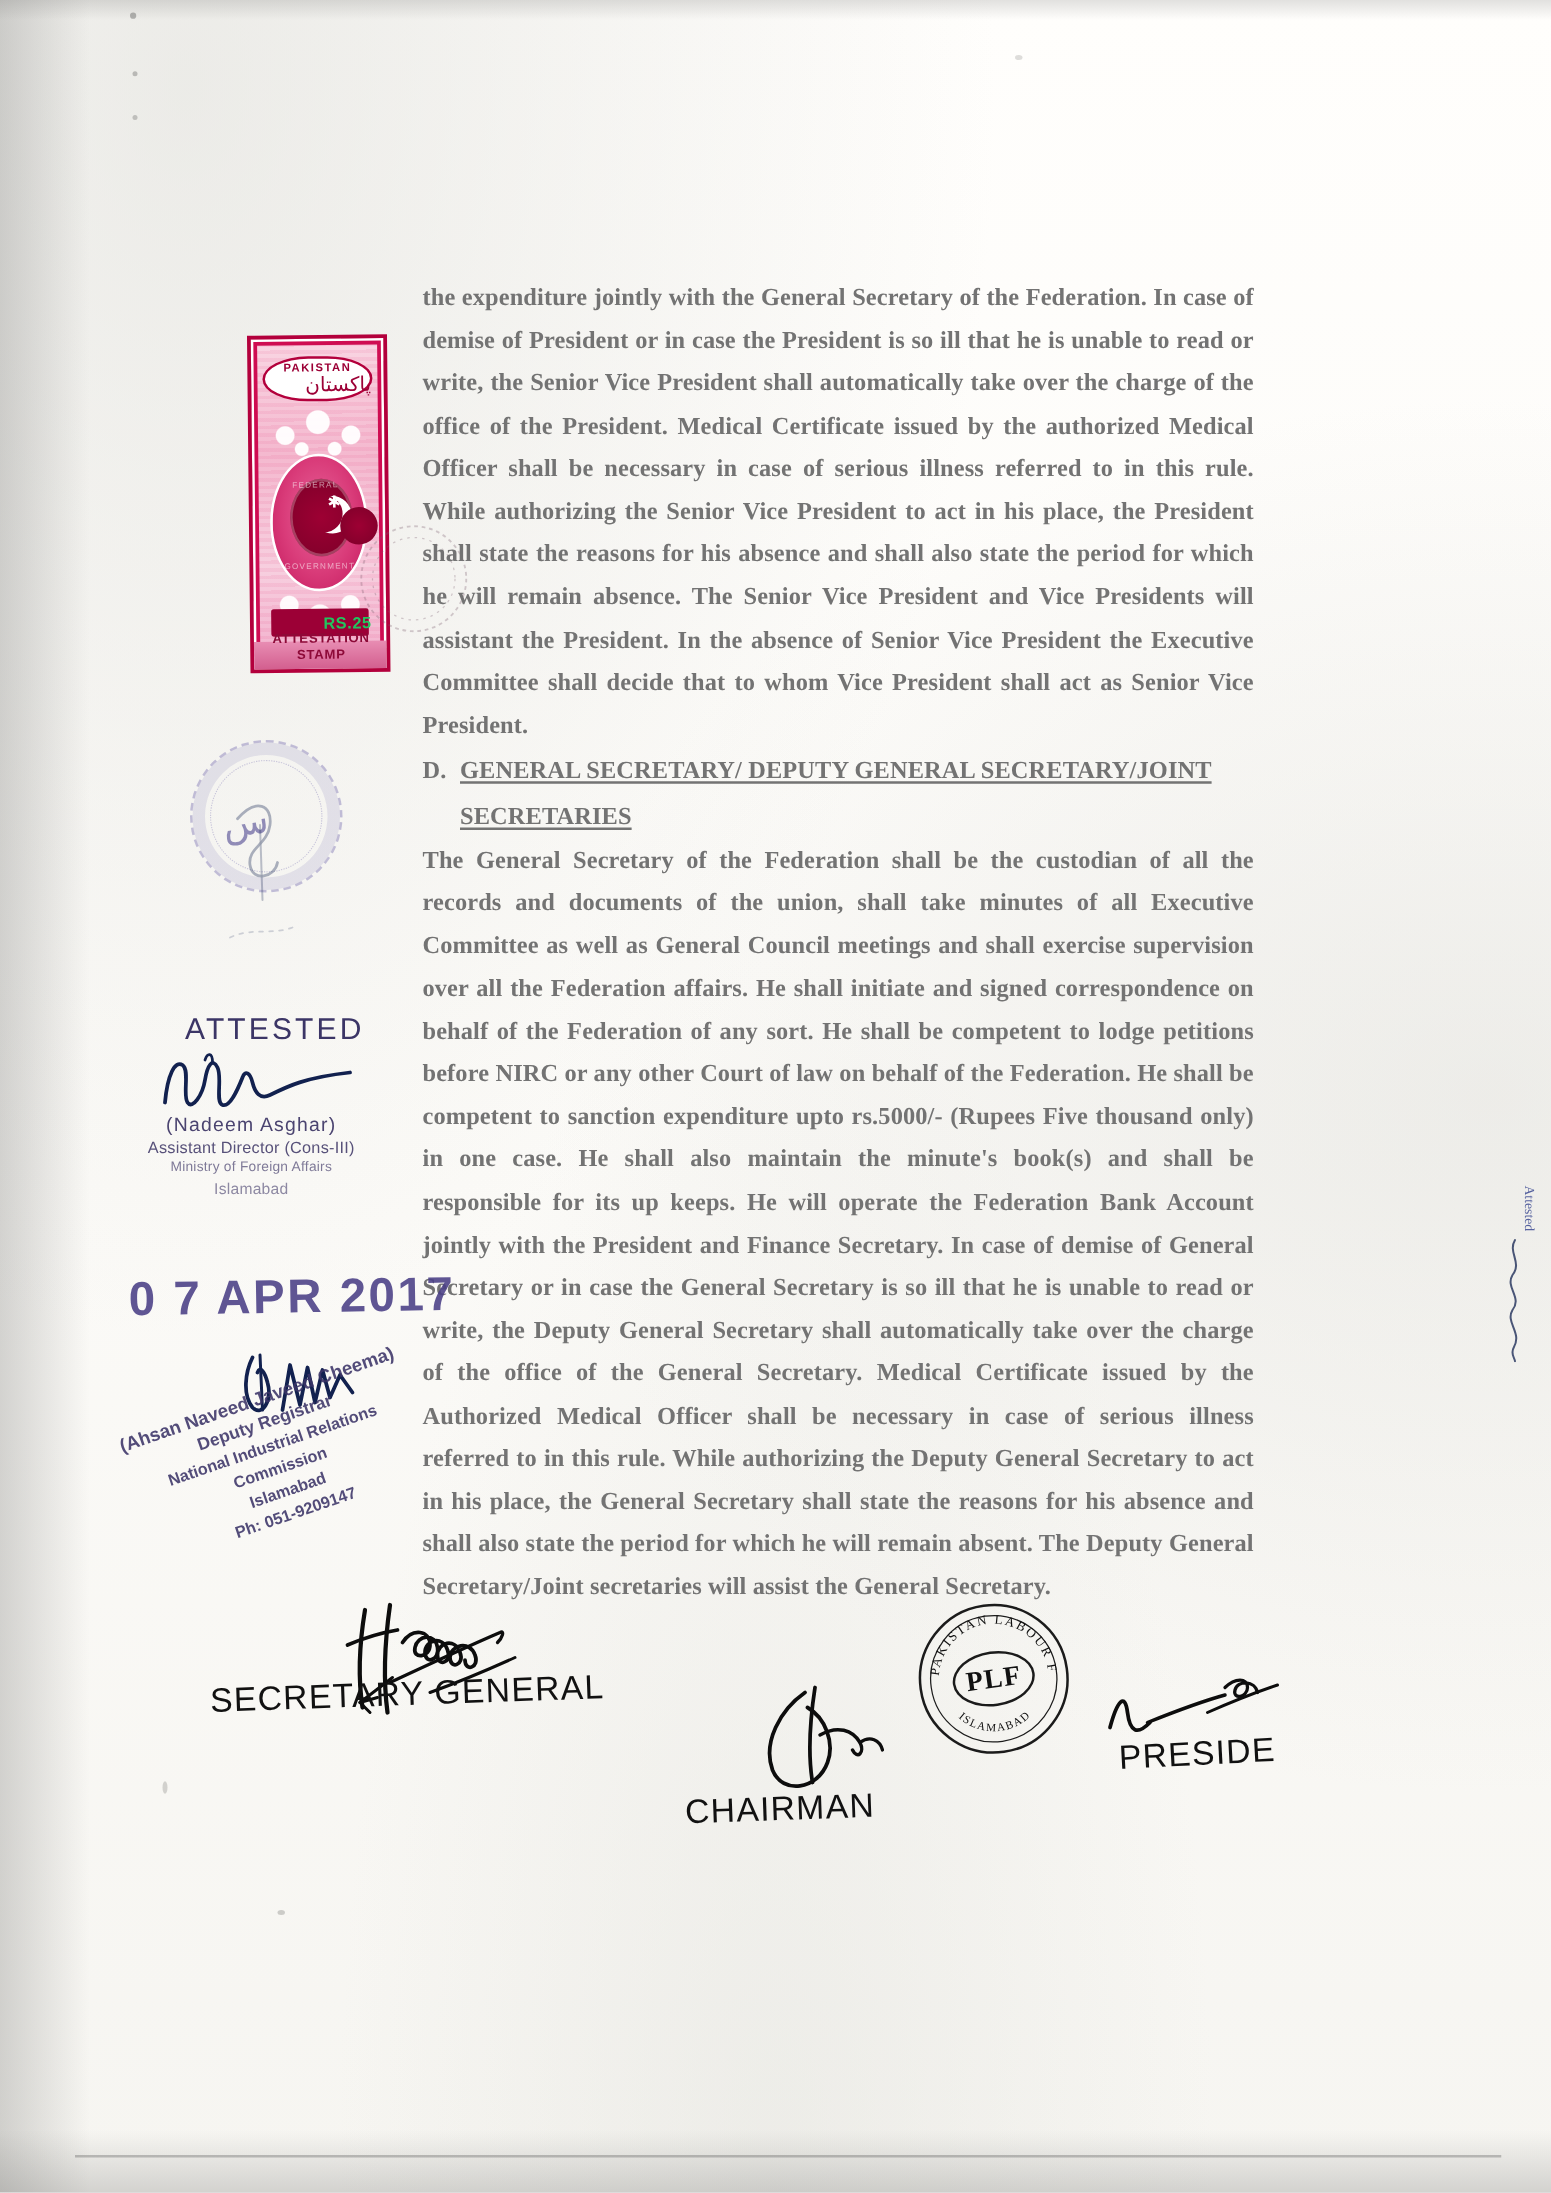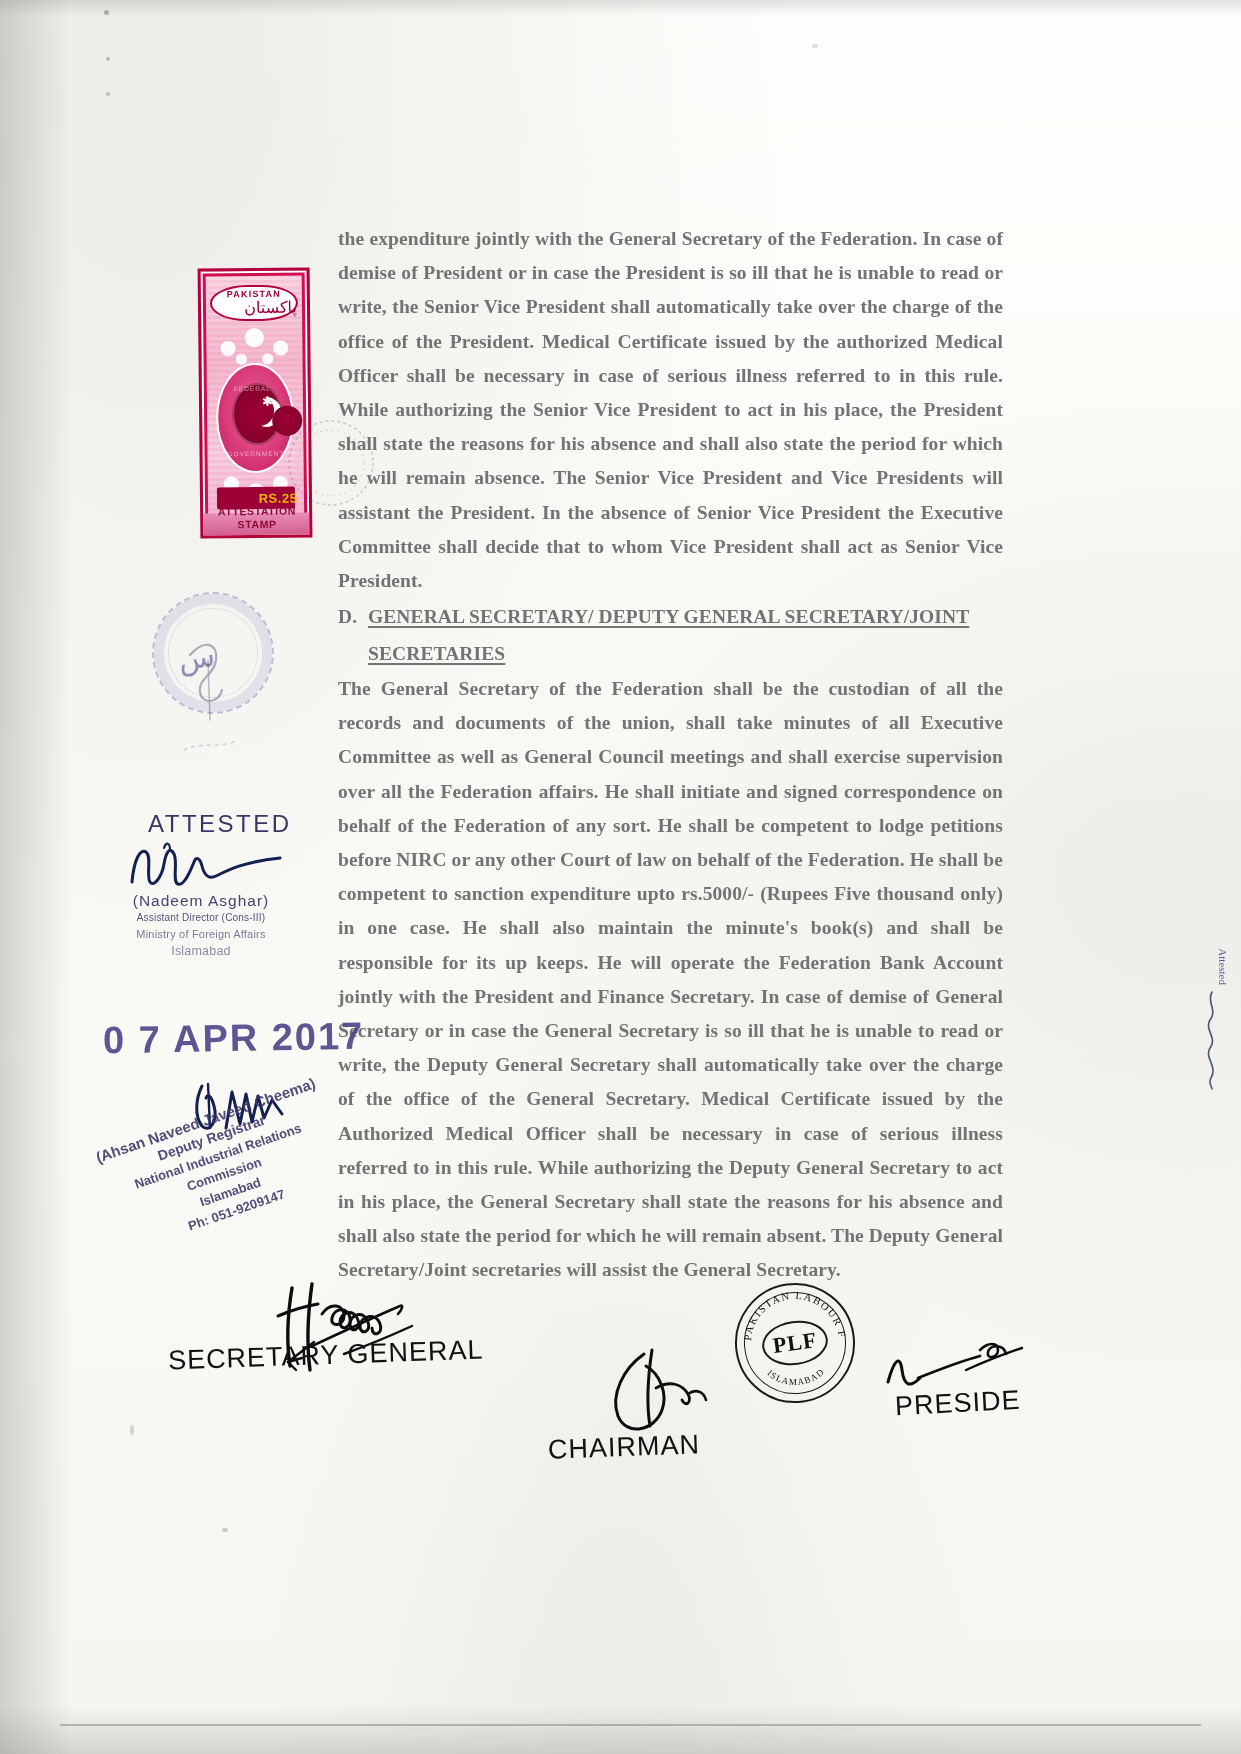--- a/index.html
+++ b/index.html
@@ -195,21 +195,21 @@
       radial-gradient(circle at 24% 40%, #fff 0 7px, rgba(255,255,255,0) 8px),
       radial-gradient(circle at 50% 62%, #fff 0 9px, rgba(255,255,255,0) 10px),
       radial-gradient(circle at 76% 40%, #fff 0 7px, rgba(255,255,255,0) 8px);
     opacity: 0.92;
   }
   .rs-value {
     position: absolute;
     bottom: 26px; left: 14px; right: 14px;
     height: 22px;
     background: #9c0036;
-    color: #eab308;
+    color: #22c55e;
     font-family: "Liberation Sans", sans-serif;
     font-size: 13px;
     font-weight: 700;
     letter-spacing: 0.5px;
     display: flex;
     align-items: center;
     justify-content: center;
     border-radius: 2px;
     padding-left: 44px;
   }
@@ -284,21 +284,21 @@
     position: absolute;
     left: 96px;
     top: 892px;
     width: 210px;
     text-align: center;
     color: #4b4470;
     font-family: "Liberation Sans", sans-serif;
     line-height: 17px;
   }
   .officer-name { font-size: 15.5px; letter-spacing: 1px; }
-  .officer-desig { font-size: 10px; letter-spacing: 0.2px; opacity: 0.92; }
+  .officer-desig { font-size: 13px; letter-spacing: 0.2px; opacity: 0.92; }
   .officer-ministry { font-size: 11px; letter-spacing: 0.2px; opacity: 0.70; }
   .officer-city { font-size: 12.5px; letter-spacing: 0.2px; opacity: 0.62; }
 
   
   .date-stamp {
     position: absolute;
     left: 103px;
     top: 1017px;
     font-family: "Liberation Sans", sans-serif;
     font-size: 38px;

